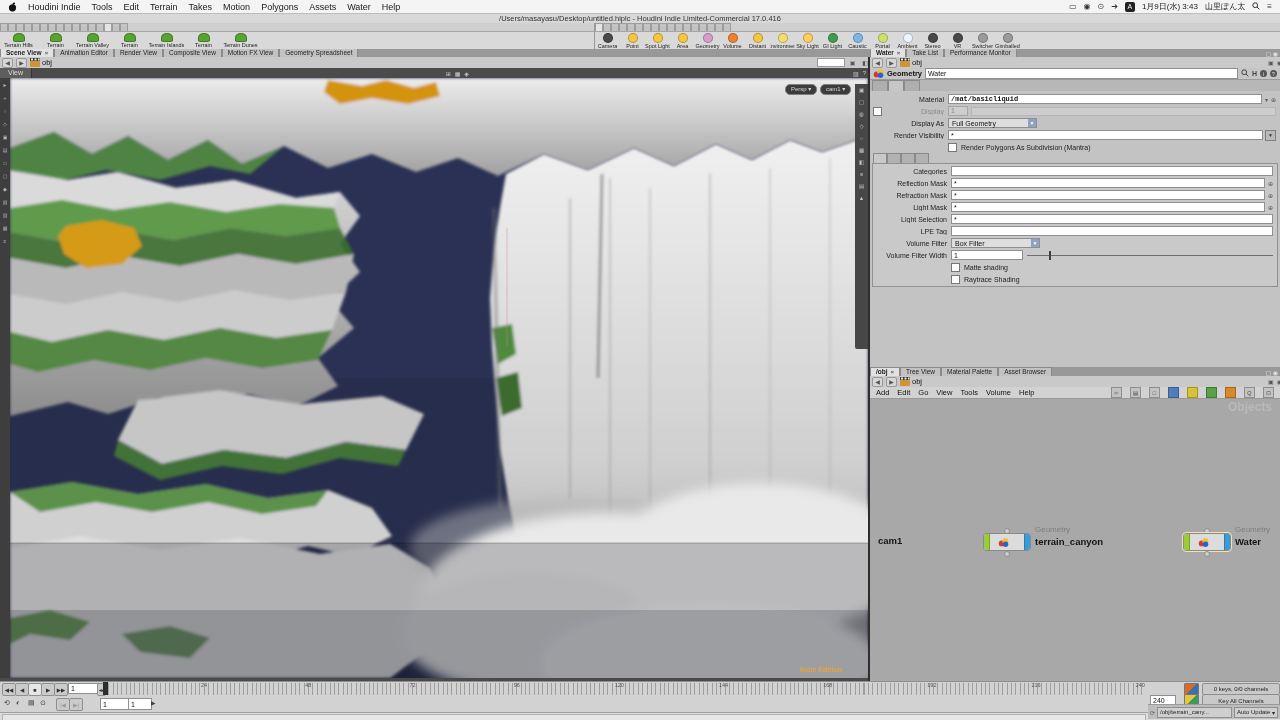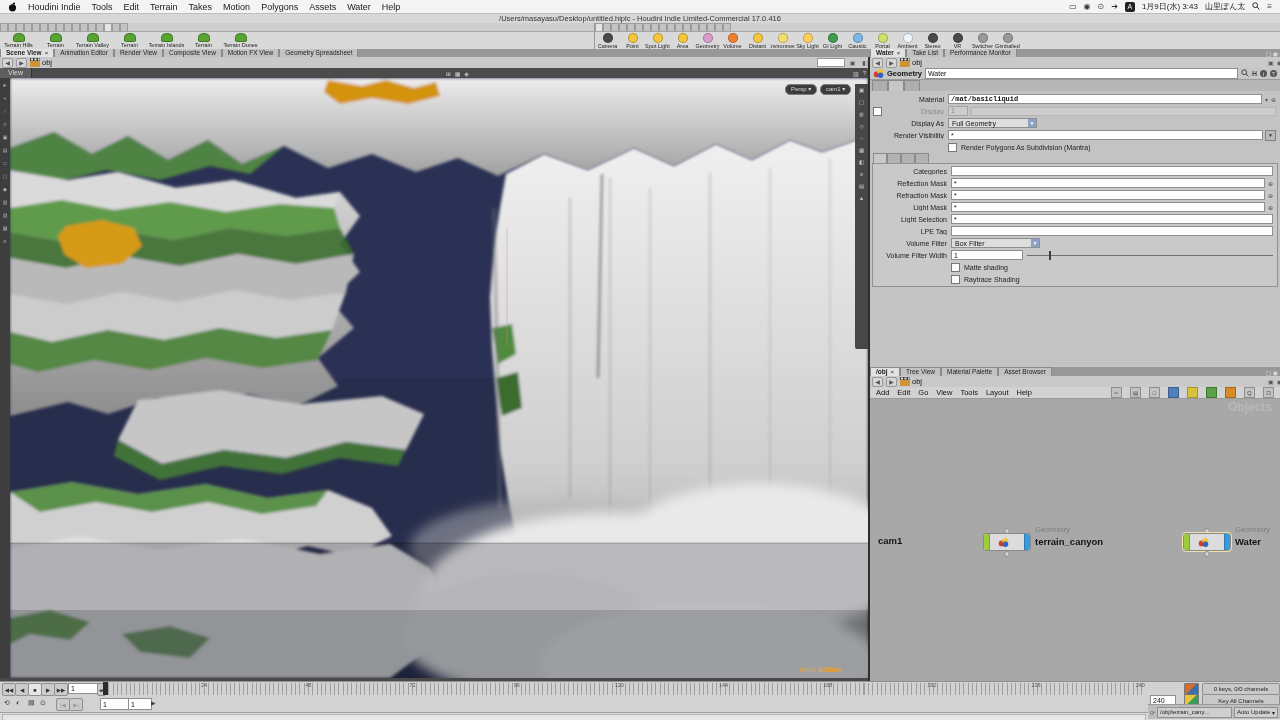--- a/index.html
+++ b/index.html
@@ -683,21 +683,21 @@
     <span>▣</span>
     <span>◉</span>
   </span>
 </div>
 <div id="net-menubar" class="abs">
   <span>Add</span>
     <span>Edit</span>
     <span>Go</span>
     <span>View</span>
     <span>Tools</span>
-    <span>Layout</span>
+    <span>Volume</span>
     <span>Help</span>
   <span class="spacer"></span>
   <span class="nm-ic">✂</span>
   <span class="nm-ic">▤</span>
   <span class="nm-ic">□</span>
   <span class="nm-ic" style="background:#4f7fba;border-color:#3a5f8f"></span>
   <span class="nm-ic" style="background:#d8c23a;border-color:#a89420"></span>
   <span class="nm-ic" style="background:#5aa04a;border-color:#3f7a33"></span>
   <span class="nm-ic" style="background:#d88a2a;border-color:#a8681c"></span>
   <span class="nm-ic">Q</span>

